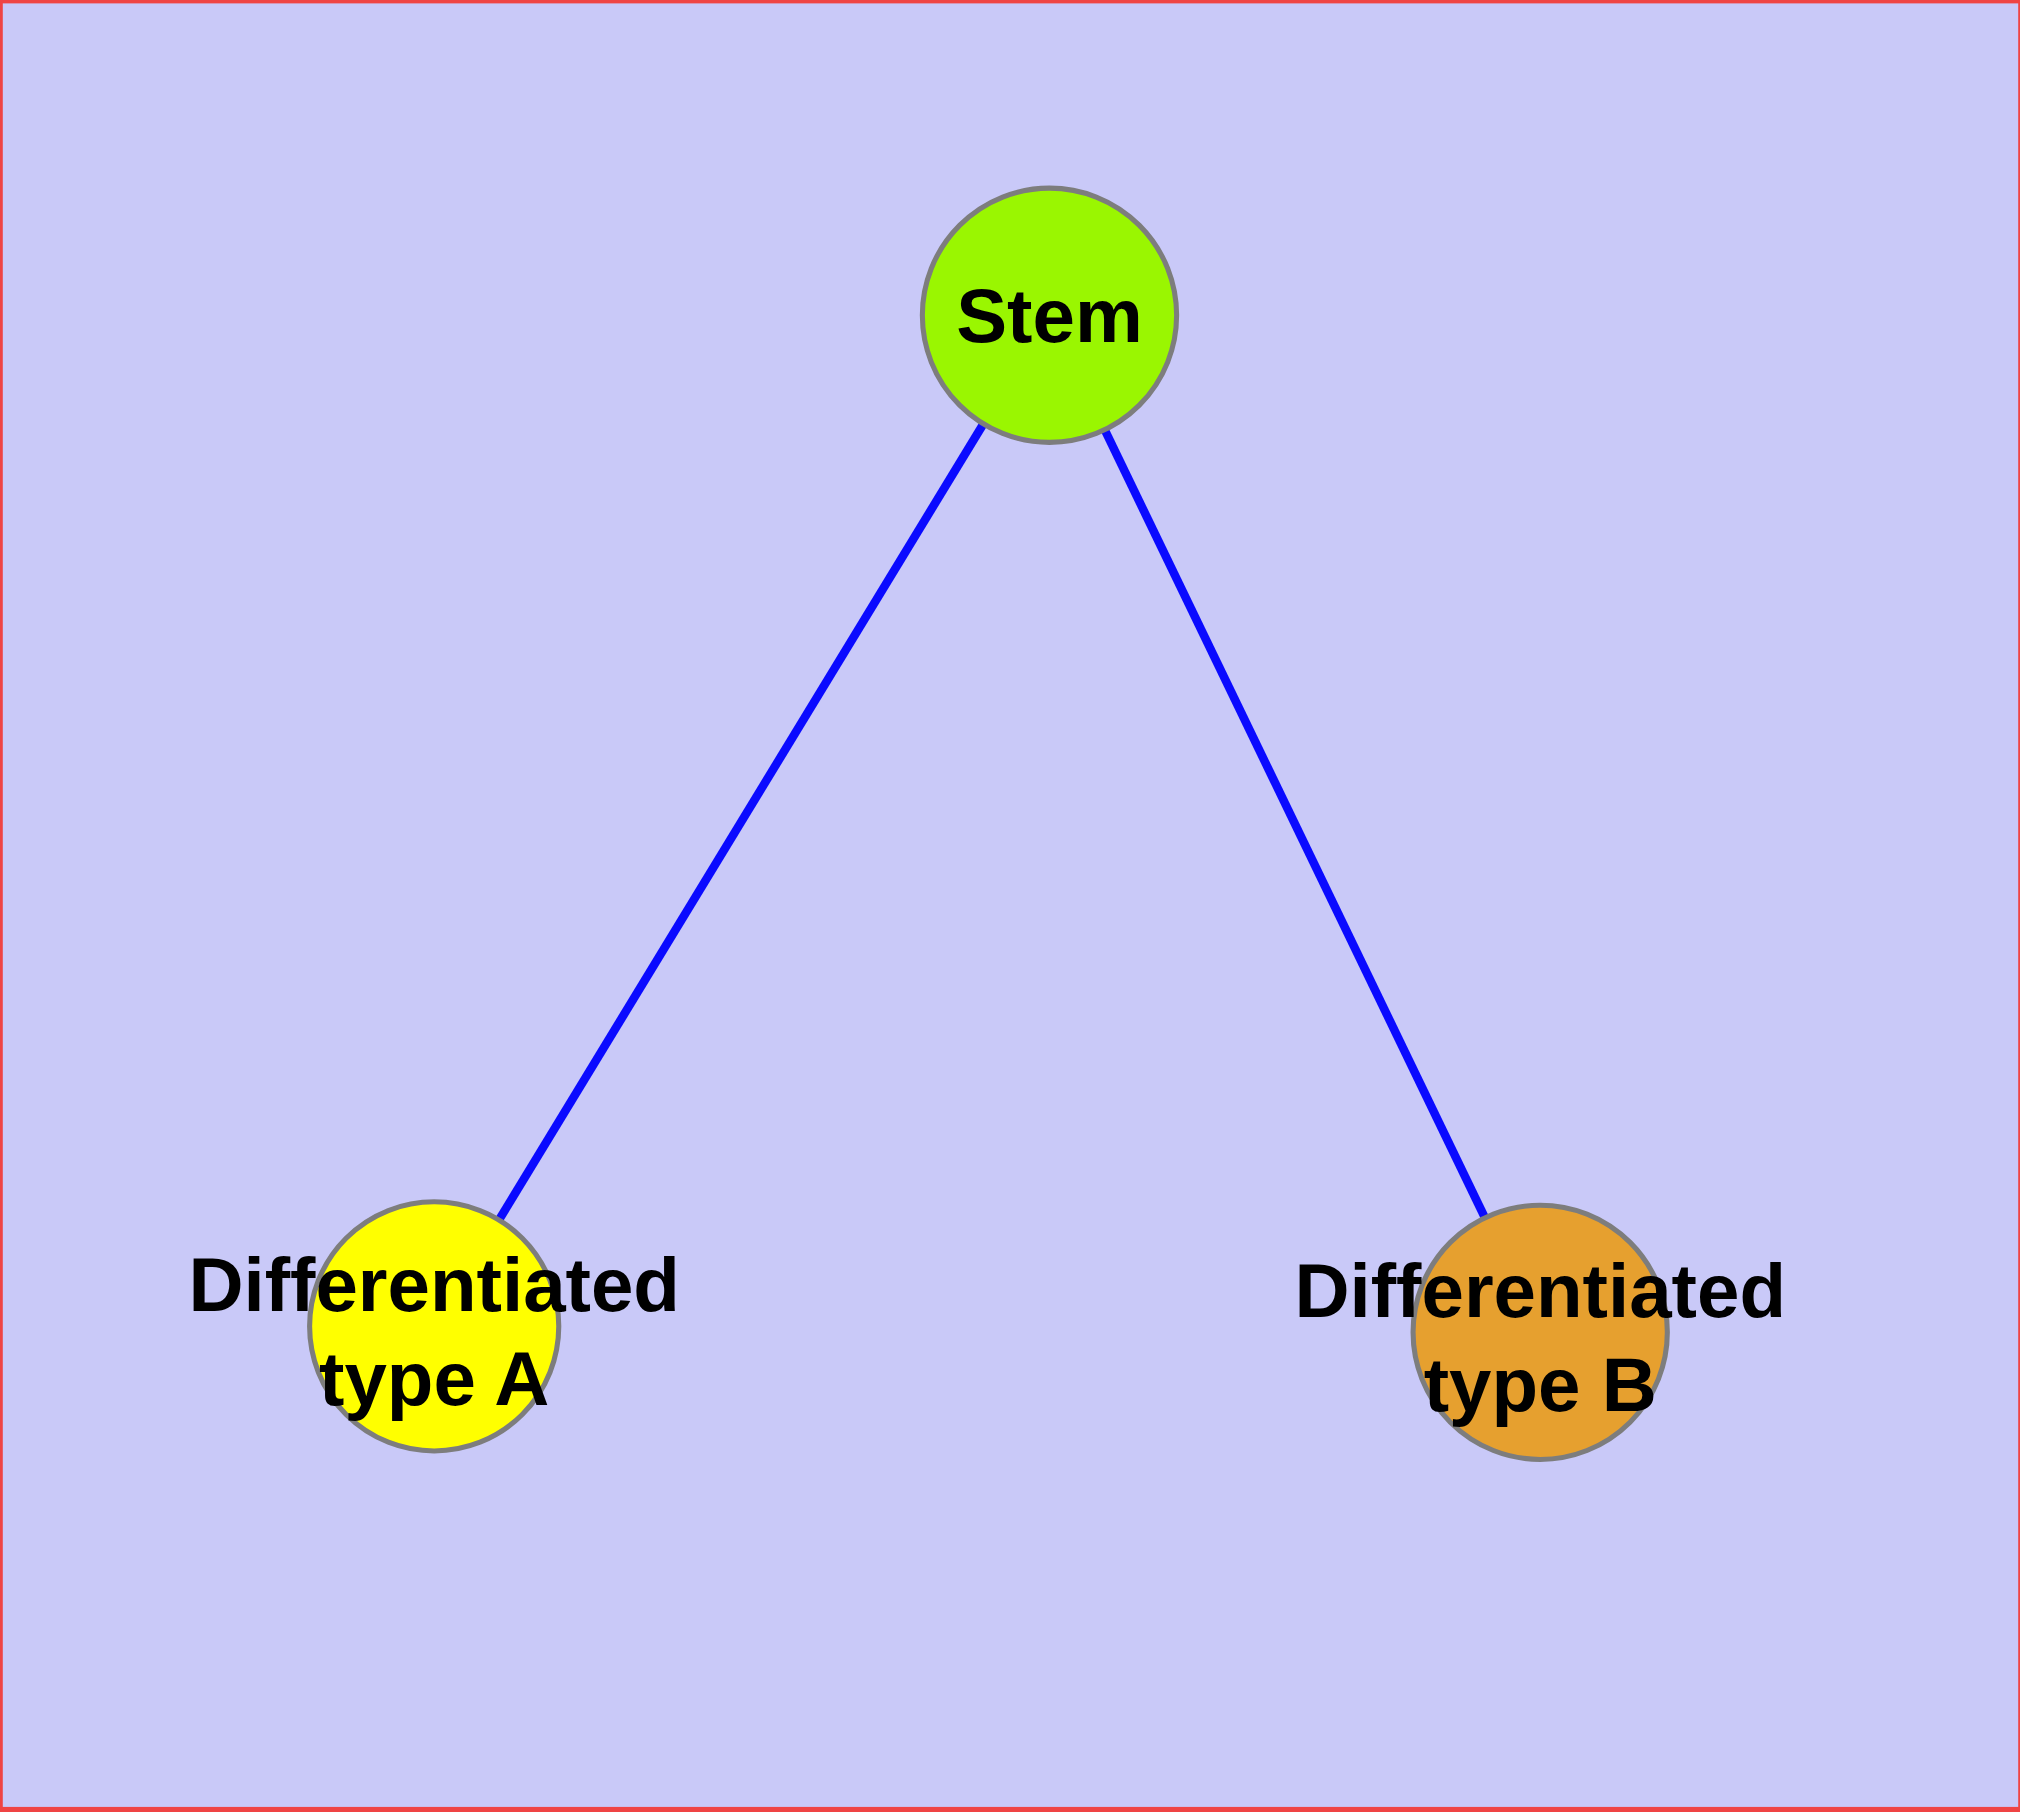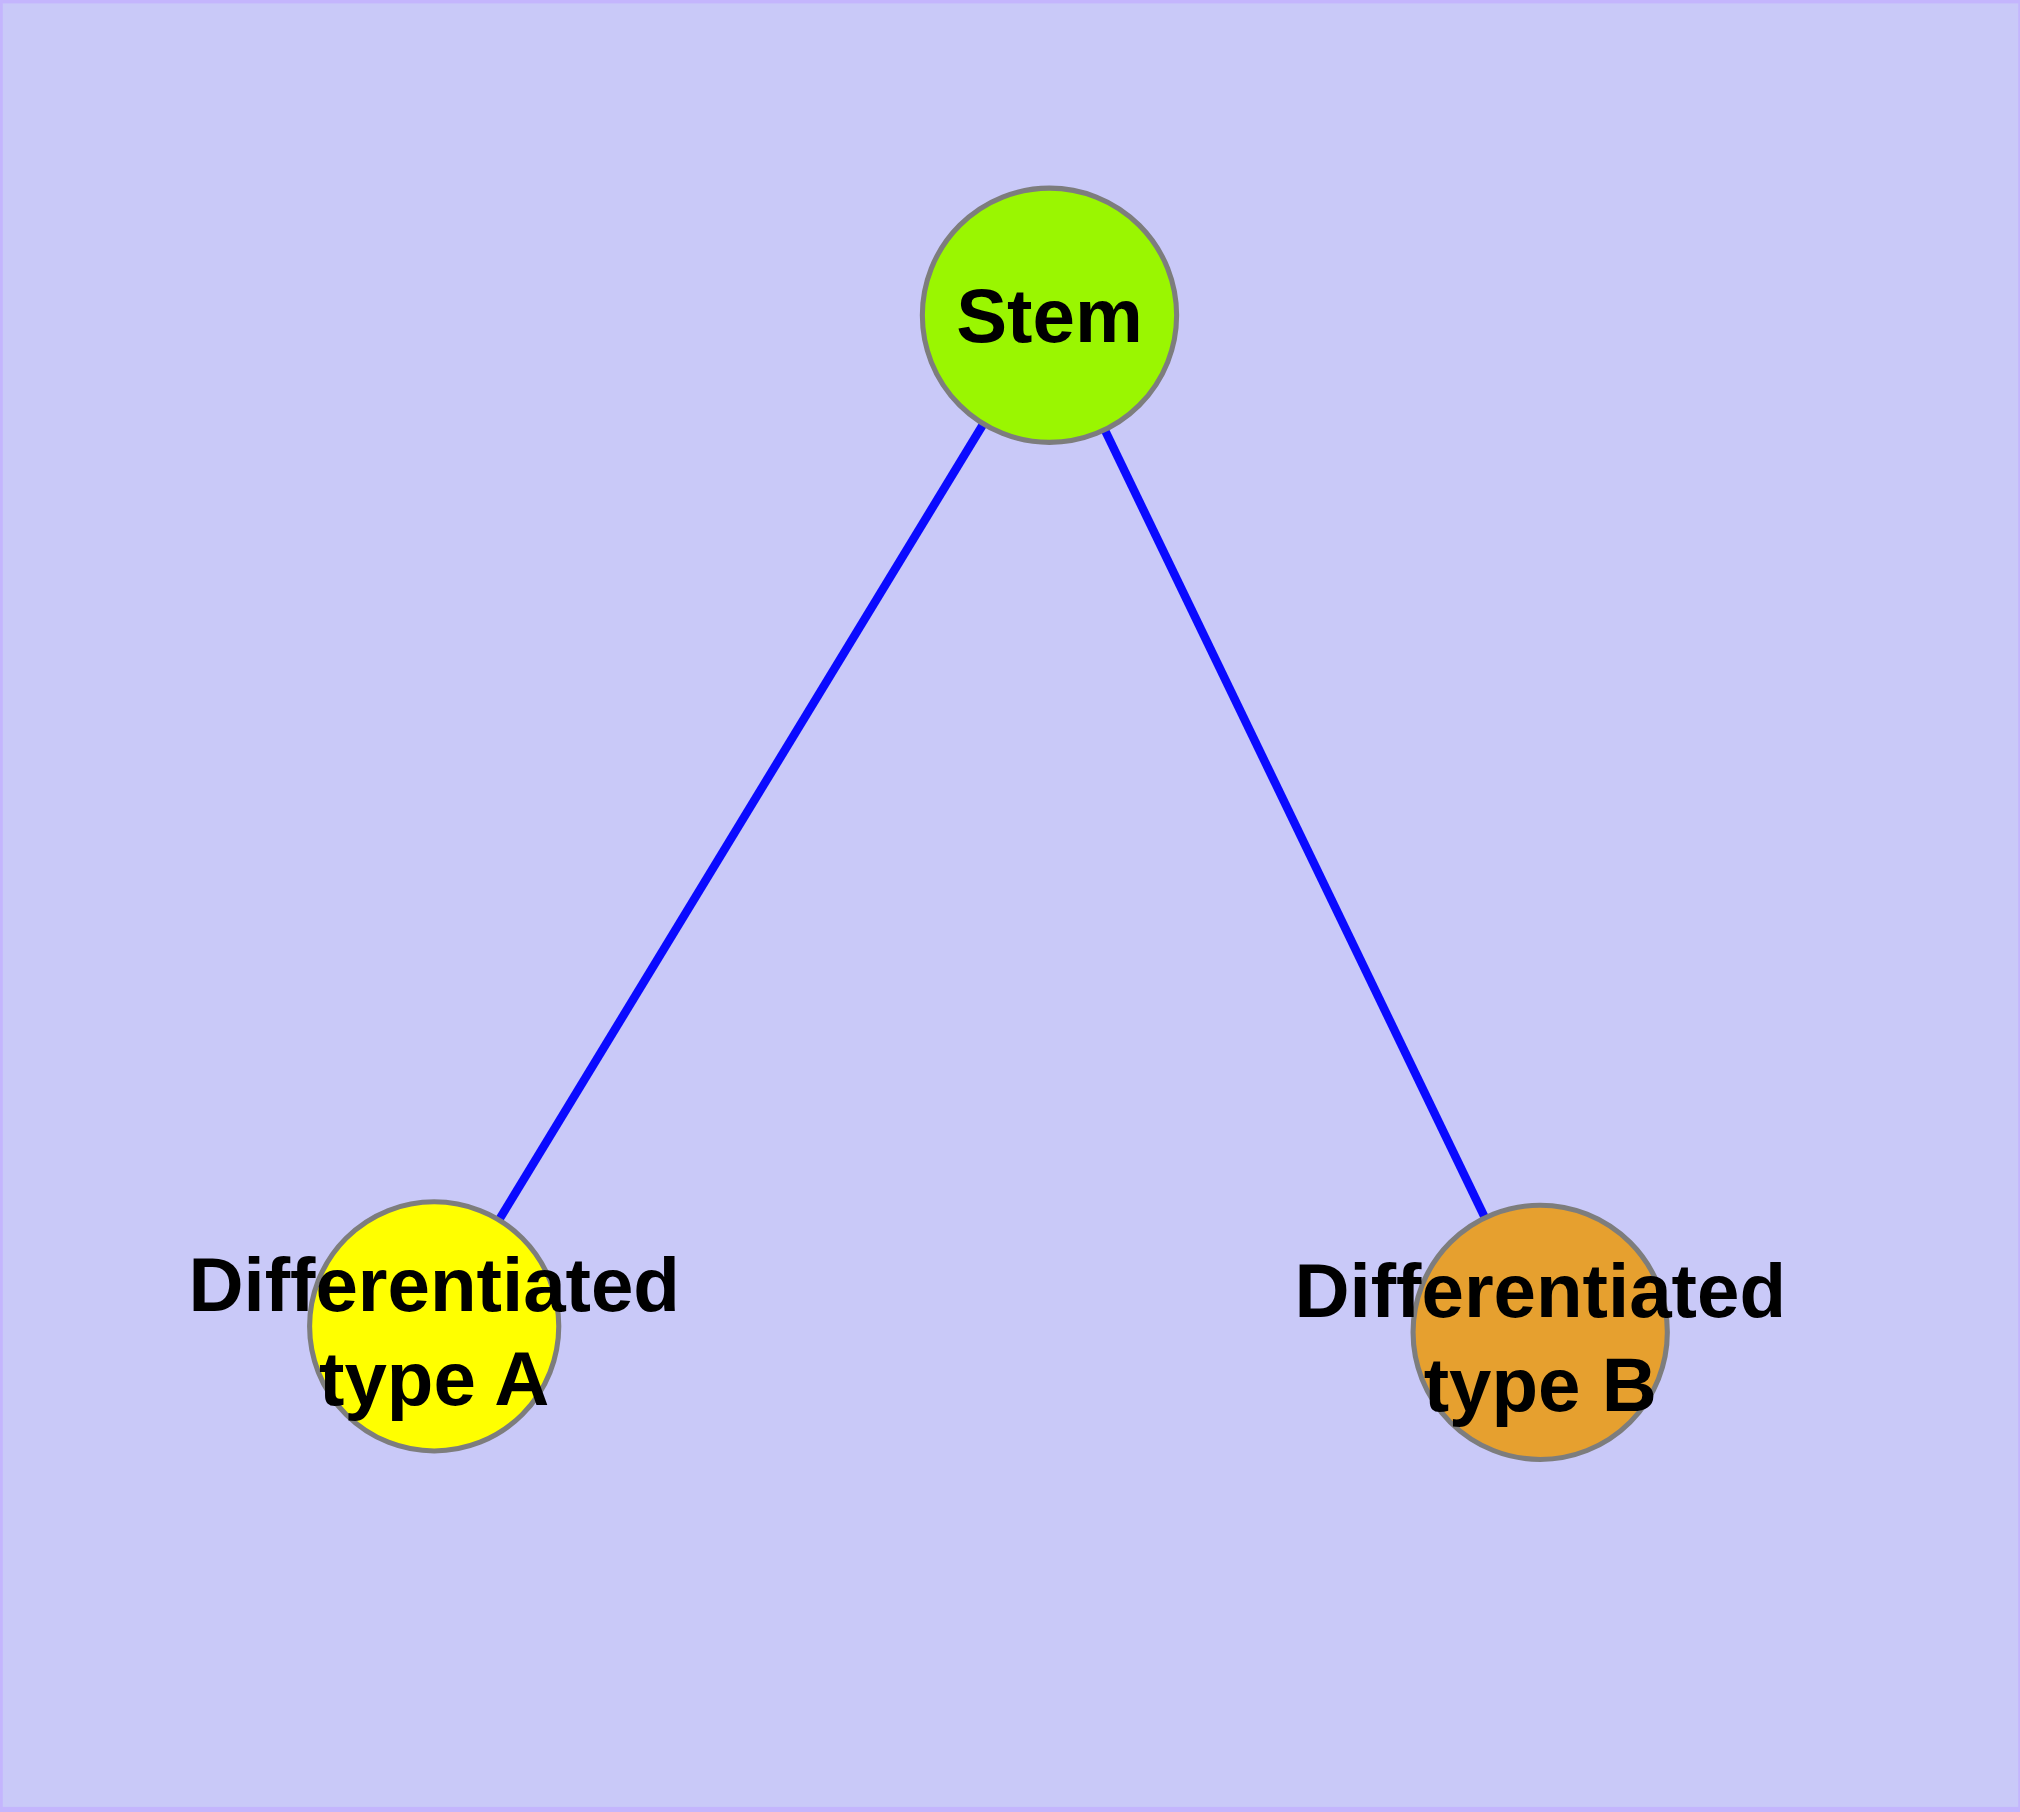--- a/index.html
+++ b/index.html
@@ -7,21 +7,21 @@
     padding: 0;
     background: #ffffff;
     width: 2021px;
     height: 1812px;
     overflow: hidden;
   }
   .stage {
     position: relative;
     width: 2021px;
     height: 1812px;
-    background: #c4b5fd;
+    background: #ef4444;
   }
   svg.graph {
     position: absolute;
     top: 0;
     left: 0;
     display: block;
   }
   .node-circle {
     stroke-width: 6px;
   }

